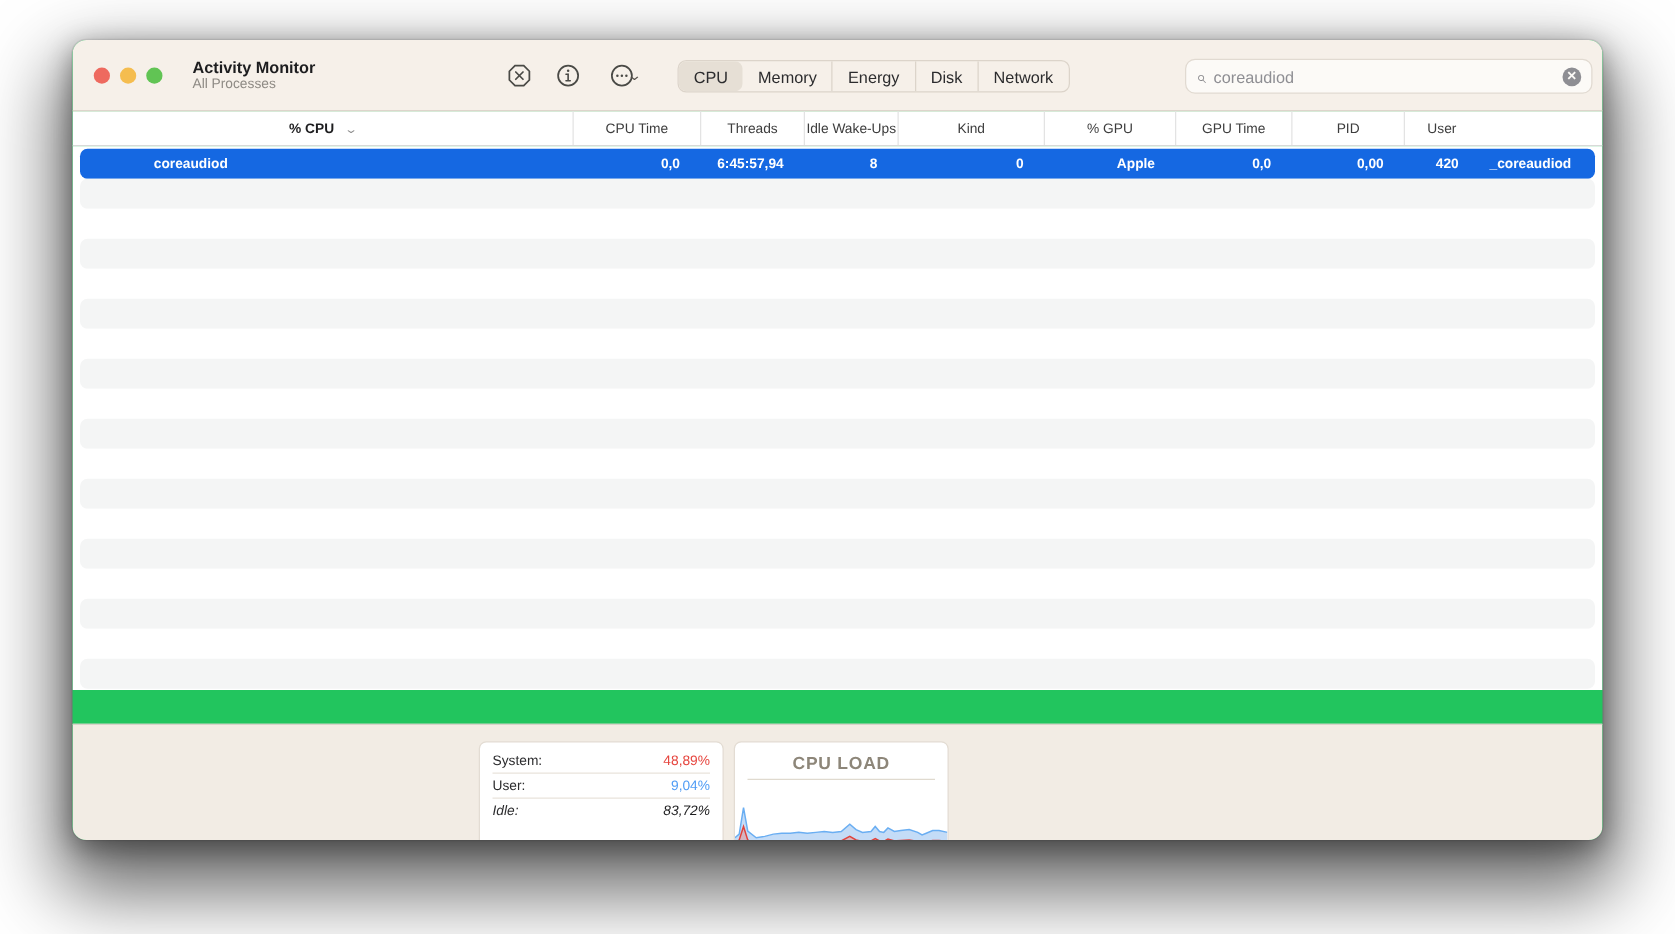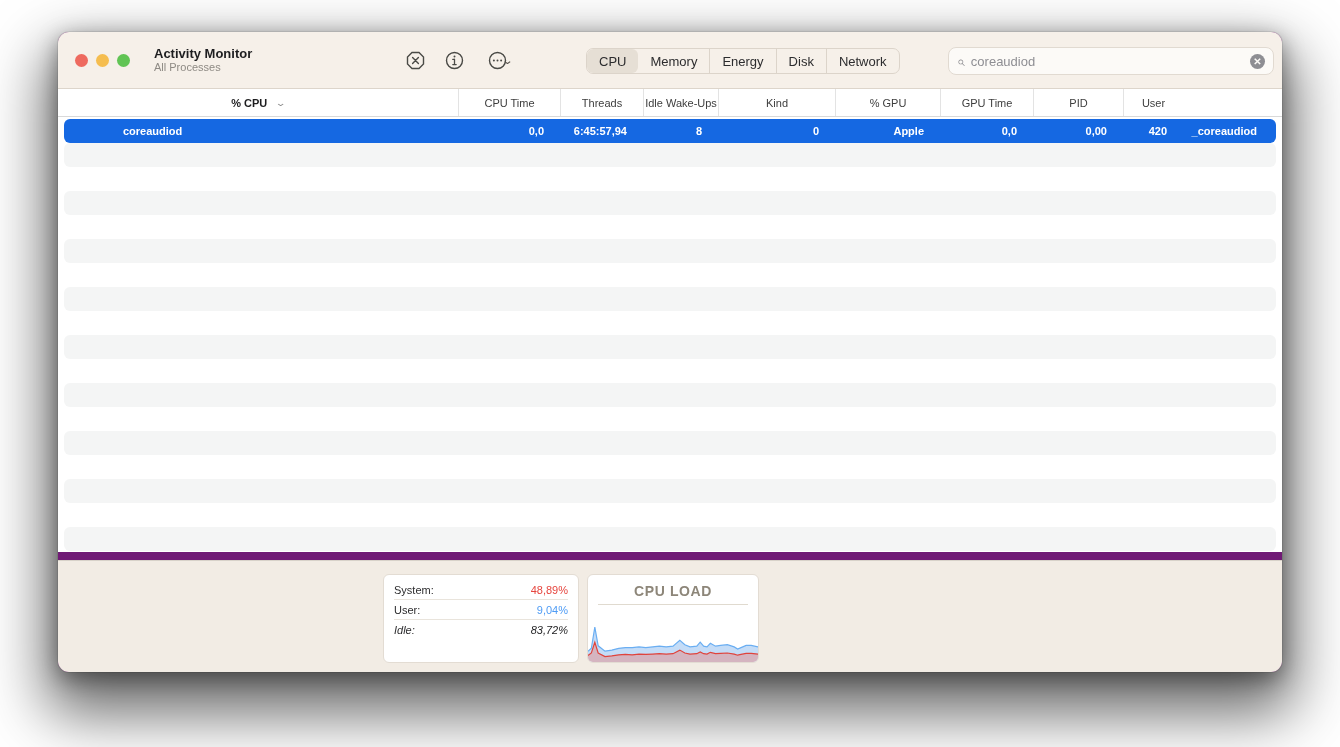--- a/index.html
+++ b/index.html
@@ -1,21 +1,21 @@
 <!DOCTYPE html>
 <html><head>
 <meta charset="utf-8">
 <style>
   * { margin:0; padding:0; box-sizing:border-box; }
   html,body { width:1340px; height:747px; background:#ffffff; overflow:hidden;
               font-family:"Liberation Sans", sans-serif; }
 
   .window {
     position:absolute; left:58px; top:32px; width:1224px; height:640px;
-    background:#701a75; border-radius:11px; overflow:hidden;
+    background:#22c55e; border-radius:11px; overflow:hidden;
     box-shadow:0 30px 60px 12px rgba(0,0,0,0.58), 0 6px 22px rgba(0,0,0,0.40), 0 0 0 1px rgba(0,0,0,0.08);
   }
 
   
   .titlebar {
     height:57px; background:#f6f0e9; border-bottom:1px solid #ddd5cb;
     display:flex; align-items:center; position:relative;
   }
   .traffic { display:flex; gap:8px; margin-left:17px; }
   .light { width:13px; height:13px; border-radius:50%; }
@@ -27,21 +27,21 @@
   .subtitle{ font-size:11px; color:#8e8a84; line-height:13px; }
 
   .tb-icons { position:absolute; left:344px; top:0; height:57px; display:flex; align-items:center; gap:12px; }
   .tb-btn { width:27px; height:27px; display:flex; align-items:center; justify-content:center; border-radius:6px; }
   .tb-btn svg { display:block; }
   .chev { font-size:11px; color:#55514b; margin-left:-4px; transform:scaleX(1.3); }
 
   .segmented {
     position:absolute; left:484px; top:16px; height:26px;
     display:flex; align-items:stretch;
-    border:1px solid #dcd4ca; border-radius:7px; overflow:hidden;margin-left:44px;
+    border:1px solid #dcd4ca; border-radius:7px; overflow:hidden;
   }
   .segment {
     padding:0 12px; display:flex; align-items:center;
     font-size:13px; color:#2c2c2e; background:transparent;
     border-left:1px solid #dcd4ca;
   }
   .segment:first-child { border-left:none; }
   .segment.active { background:#e6dfd5; border-radius:6px; border-left:none; }
   .segment.active + .segment { border-left:none; }
 
@@ -78,21 +78,21 @@
   .trow.selected { background:#1568e2; color:#ffffff; font-weight:600; }
   .trow.stripe-odd  { background:#f4f5f5; }
   .trow.stripe-even { background:#ffffff; }
   .td { white-space:nowrap; overflow:hidden; }
   .td.name  { padding-left:59px; text-align:left; }
   .td.num   { text-align:right; padding-right:16px; }
   .td.pad-lg{ text-align:right; padding-right:19px; }
 
   
   .footer {
-    position:absolute; left:0; bottom:0; width:100%; height:112px;
+    position:absolute; left:0; bottom:0; width:100%; height:93px;
     background:#f2ece4; border-top:1px solid #d8d2c9;
   }
   .statbox {
     position:absolute; top:13px; height:89px; background:#ffffff;
     border:1px solid #e3dcd3; border-radius:6px; overflow:hidden;
   }
   .box-left  { left:325px; width:196px; }
   .box-mid   { left:529px; width:172px; }
   .box-right { left:707px; width:187px; }
 

